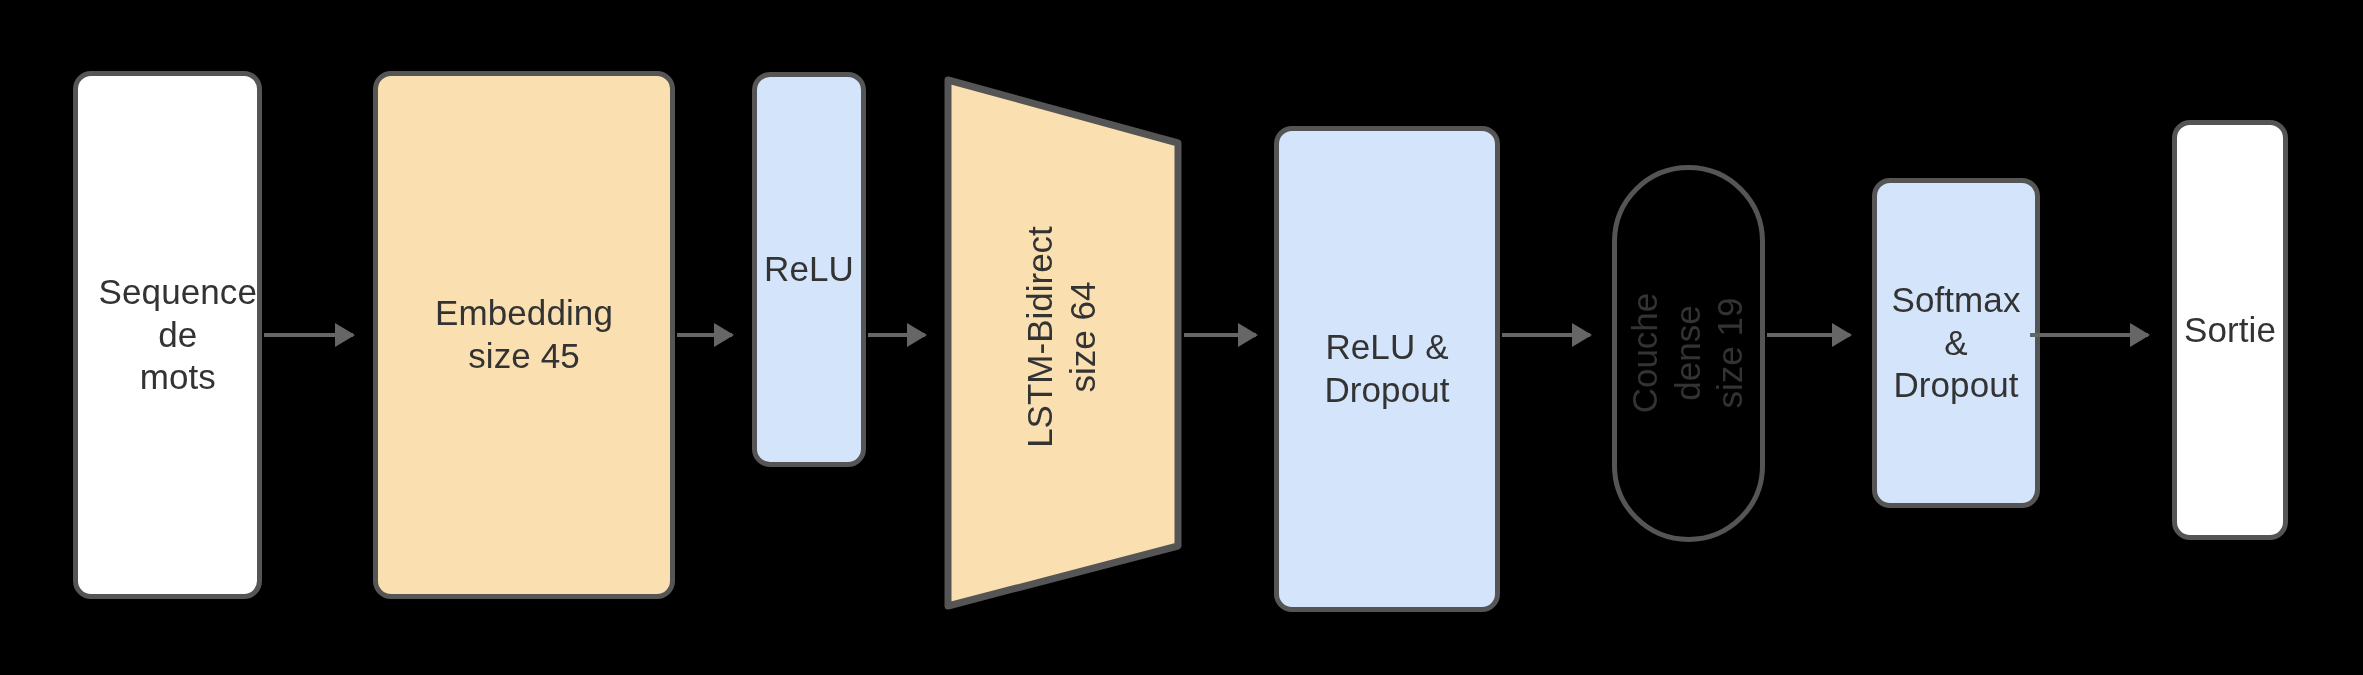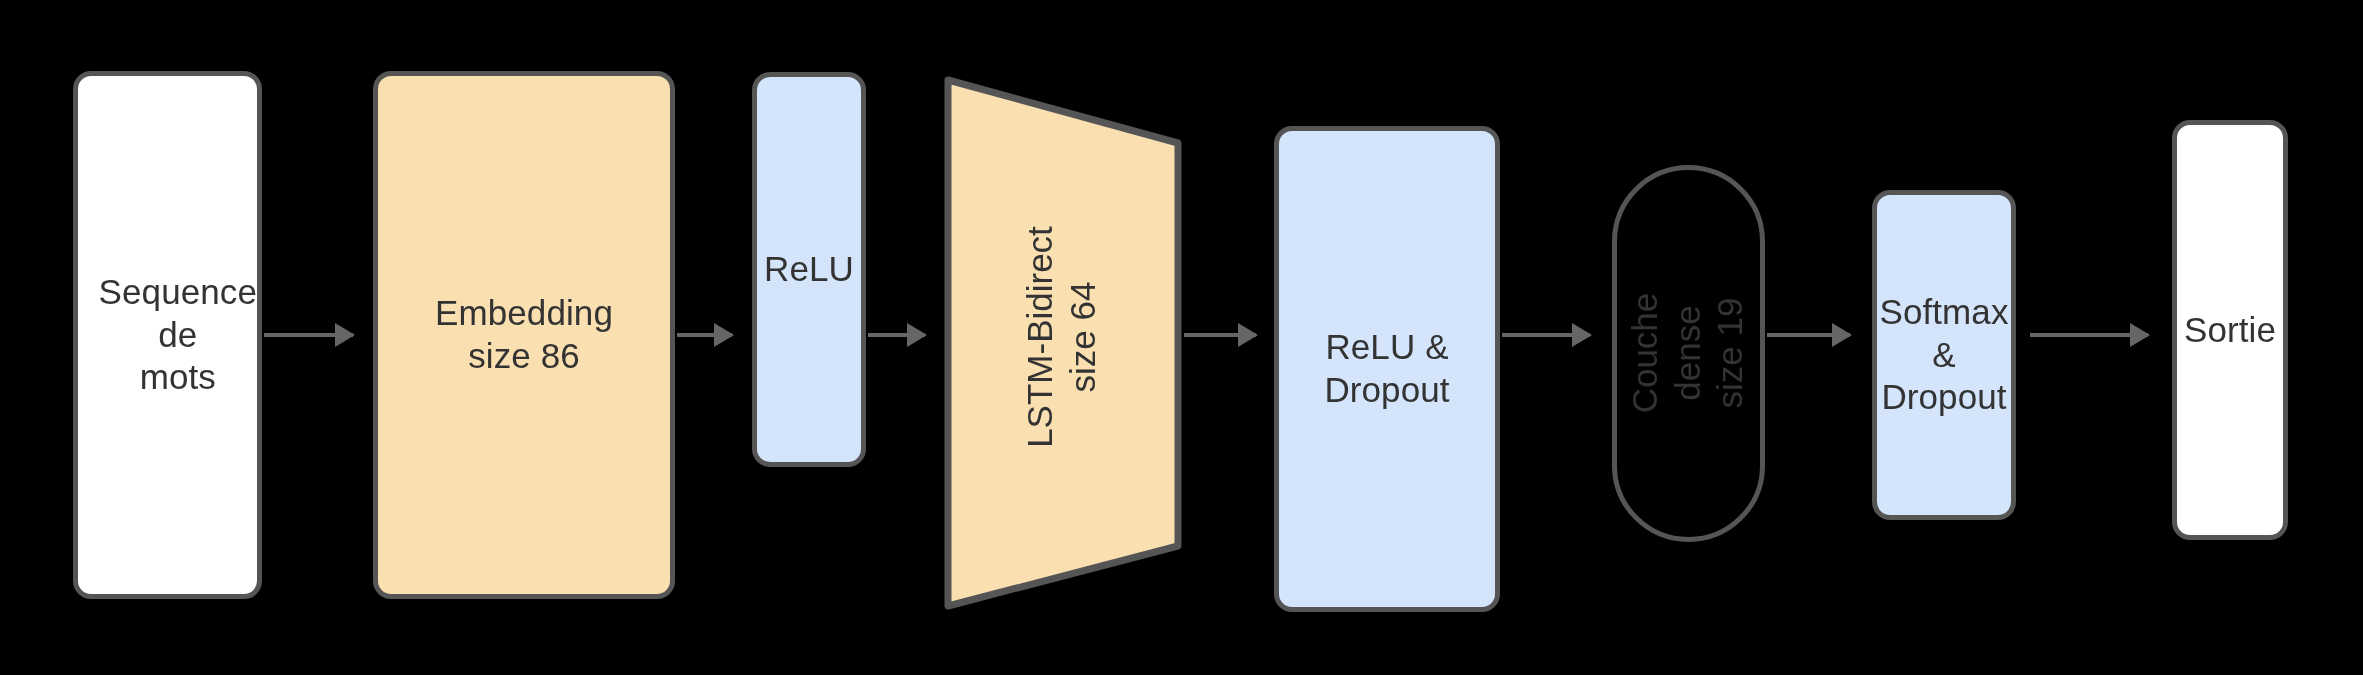--- a/index.html
+++ b/index.html
@@ -98,21 +98,21 @@
   <div class="node rect fill-white" style="left:73px; top:71px; width:189px; height:528px;justify-content:flex-end;">
     <span class="label">Sequence
 de
 mots</span>
   </div>
 
   <div class="arrow" style="left:264px; top:333px; width:89px;"></div>
 
   <div class="node rect fill-orange" style="left:373px; top:71px; width:302px; height:528px;">
     <span class="label">Embedding
-size 86</span>
+size 45</span>
   </div>
 
   <div class="arrow" style="left:677px; top:333px; width:55px;"></div>
 
   <div class="node rect fill-blue" style="left:752px; top:72px; width:114px; height:395px;">
     <span class="label">ReLU</span>
   </div>
 
   <div class="arrow" style="left:868px; top:333px; width:57px;"></div>
 
@@ -133,21 +133,21 @@
 
   <div class="arrow" style="left:1502px; top:333px; width:88px;"></div>
 
   <div class="pill" style="left:1612px; top:165px; width:153px; height:377px; border-radius:90px;">
     <span class="label" style="transform:rotate(-90deg); white-space:pre-line; text-align:center;">Couche dense
 size 19</span>
   </div>
 
   <div class="arrow" style="left:1767px; top:333px; width:83px;"></div>
 
-  <div class="node rect fill-blue" style="left:1872px; top:190px; width:144px; height:330px;">
+  <div class="node rect fill-blue" style="left:1872px; top:178px; width:168px; height:330px;">
     <span class="label">Softmax
 &amp;
 Dropout</span>
   </div>
 
   <div class="arrow" style="left:2030px; top:333px; width:118px;"></div>
 
   <div class="node rect fill-white" style="left:2172px; top:120px; width:116px; height:420px;">
     <span class="label">Sortie</span>
   </div>

